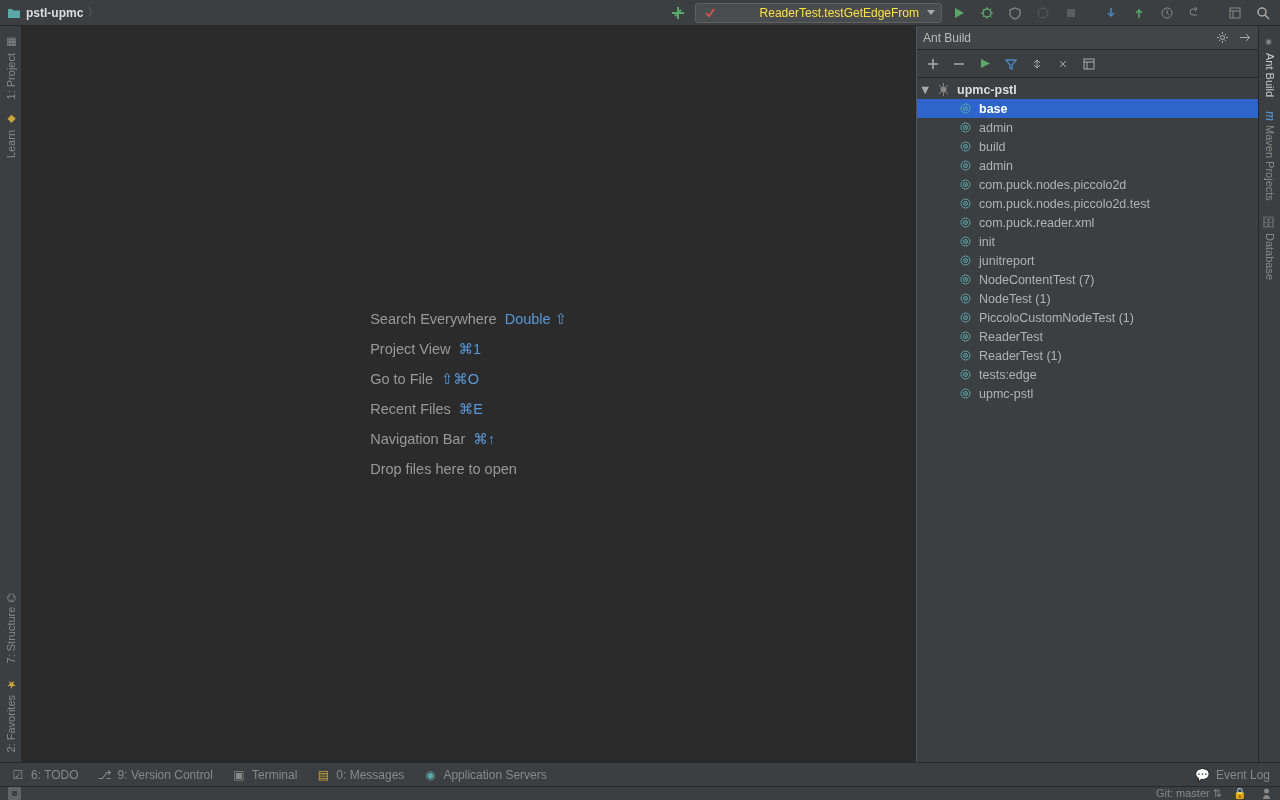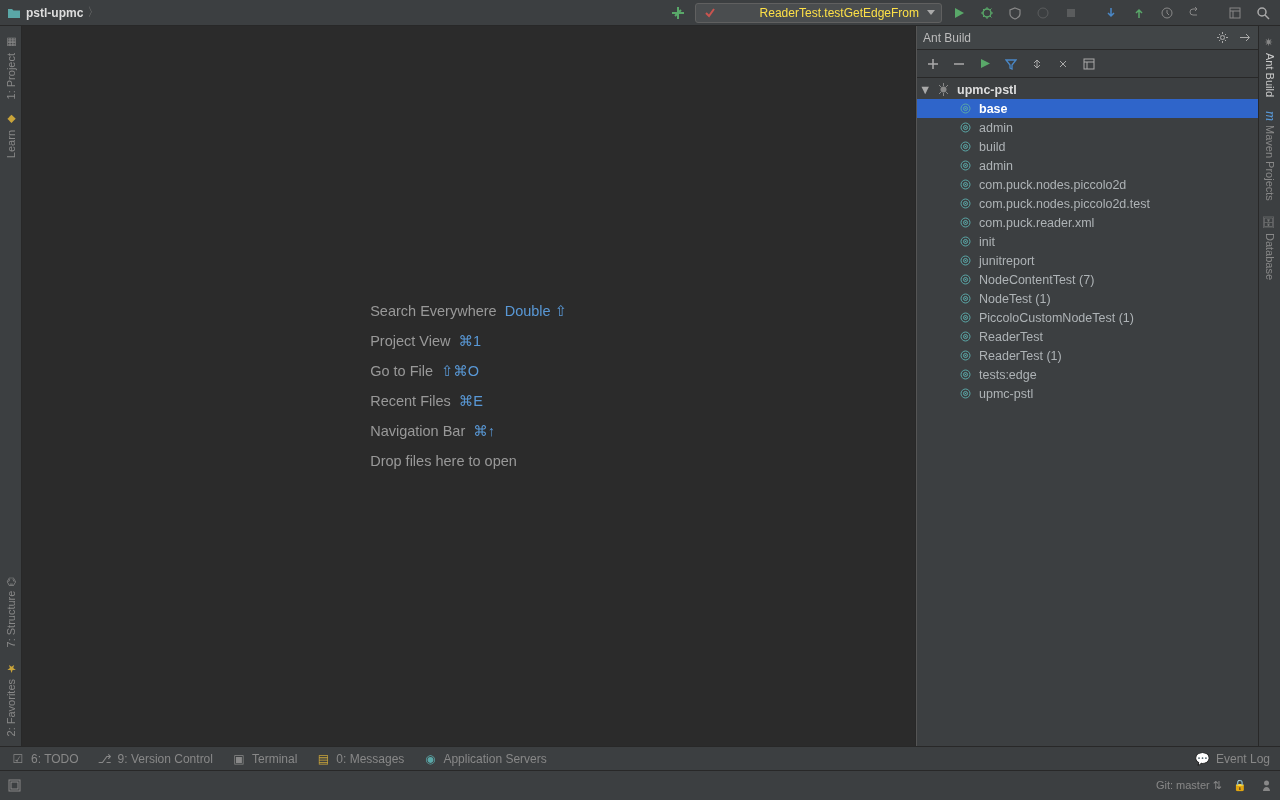--- a/index.html
+++ b/index.html
@@ -96,21 +96,21 @@
   .node.sel{background:var(--hilite);color:#fff;font-weight:bold;}
   .chev{width:10px;text-align:center;color:#aaa;}
   
   .bottombar{
     height:24px;background:var(--bg);border-top:1px solid var(--border);
     display:flex;align-items:center;padding:0 10px;gap:18px;font-size:12px;
     color:var(--text-dim);
   }
   .bottombar .spacer{flex:1;}
   .status{
-    height:30px;background:var(--bg);border-top:1px solid var(--border);
+    height:14px;background:var(--bg);border-top:1px solid var(--border);
     display:flex;align-items:center;justify-content:space-between;
     padding:0 6px;color:var(--text-dim);font-size:11px;
   }
   .status .right{display:flex;align-items:center;gap:10px;}
   .tri{width:0;height:0;border-left:4px solid transparent;border-right:4px solid transparent;border-top:5px solid #aaa;display:inline-block;}
   .btn-item{display:flex;align-items:center;gap:5px;cursor:pointer;}
 </style>
 </head>
 <body>
 

